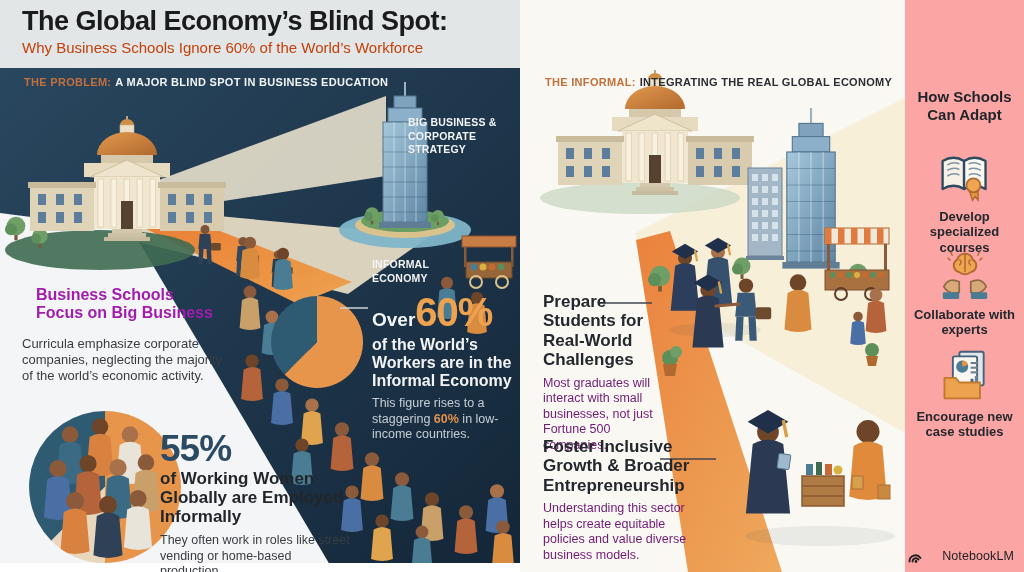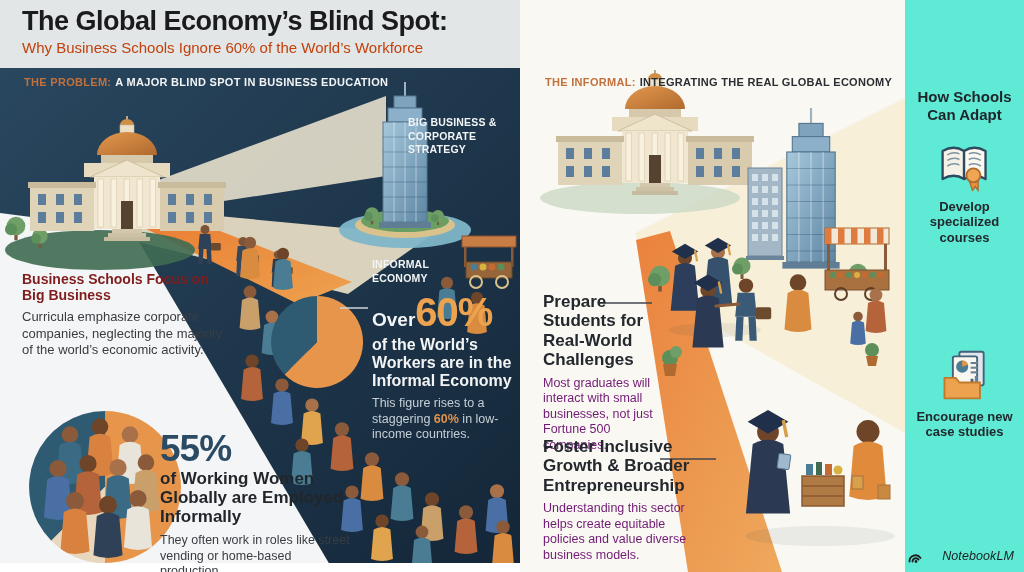--- a/index.html
+++ b/index.html
@@ -12,47 +12,47 @@
   .left-panel{left:0;top:68px;width:520px;height:504px;background:#1E3750;z-index:1;}
   .panel-label{font-size:11px;font-weight:700;letter-spacing:.3px;z-index:5;white-space:nowrap;}
   .panel-label .lab{color:#C2703C;}
   .panel-label .rest{margin-left:4px;}
   .problem-label{left:24px;top:76px;color:#F2F4F5;}
   .solution-label{left:545px;top:76px;color:#2A2D31;}
   .tag{color:#F2F4F5;font-size:10.5px;font-weight:700;line-height:1.3;letter-spacing:.2px;z-index:5;text-transform:uppercase;}
   .tag-bigbiz{left:408px;top:116px;width:90px;}
   .tag-informal{left:372px;top:258px;width:90px;}
   .focus-block{left:22px;top:272px;width:208px;z-index:6;}
-  .focus-block h3{margin:0;font-size:14px;line-height:1.12;color:#7f1d1d;font-weight:700;}
+  .focus-block h3{margin:14px;font-size:16px;line-height:1.12;color:#a21caf;font-weight:700;}
   .focus-block p{margin:6px 0 0;font-size:13px;line-height:1.25;color:#383D42;}
   .stat60{left:372px;top:290px;width:146px;z-index:6;}
   .stat60 .row{display:flex;align-items:baseline;gap:0;}
   .stat60 .over{font-size:19px;font-weight:700;color:#F2F4F5;}
   .stat60 .pct{font-size:40px;font-weight:700;color:#EDA24F;letter-spacing:-1px;}
   .stat60 h3{margin:1px 0 0;font-size:16px;line-height:1.13;color:#F2F4F5;font-weight:700;}
   .stat60 .note{margin:6px 0 0;font-size:12.5px;line-height:1.25;color:#C6CFD6;}
   .stat60 .note b{color:#E0914B;font-weight:700;}
   .stat55{left:160px;top:430px;width:190px;z-index:6;}
   .stat55 .pct{font-size:37px;font-weight:700;color:#2B4A63;letter-spacing:-1px;line-height:1;}
   .stat55 h3{margin:2px 0 0;font-size:17px;line-height:1.12;color:#22262B;font-weight:700;}
   .stat55 p{margin:7px 0 0;font-size:12.5px;line-height:1.25;color:#383D42;}
   
   .right-panel{left:520px;top:0;width:385px;height:572px;background:#FAF8F2;z-index:1;}
   .prepare-block{left:543px;top:292px;width:132px;z-index:6;}
   .foster-block{left:543px;top:437px;width:152px;z-index:6;}
   .sol-block h3{margin:0;font-size:17px;line-height:1.14;color:#23282E;font-weight:700;}
   .sol-block p{margin:6px 0 0;font-size:12.5px;line-height:1.25;color:#701a75;}
   
-  .sidebar{left:905px;top:0;width:119px;height:572px;background:#5eead4;z-index:2;}
+  .sidebar{left:905px;top:0;width:119px;height:572px;background:#fca5a5;z-index:2;}
   .sidebar h2{margin:88px 6px 0;font-size:15px;line-height:1.2;text-align:center;color:#1F242A;font-weight:700;}
   .adapt-item{position:absolute;left:0;width:119px;text-align:center;}
   .adapt-item .ic{display:block;margin:0 auto;}
   .adapt-item .lbl{display:block;margin-top:5px;font-size:13px;line-height:1.18;font-weight:700;color:#23282E;padding:0 6px;}
-  .item-0{top:138px;} .item-1{top:248px;} .item-2{top:348px;}
-  .brand{position:absolute;right:10px;bottom:9px;display:flex;align-items:flex-end;gap:20px;z-index:7;font-style:italic;}
+  .item-0{top:148px;} .item-1{top:248px;} .item-2{top:348px;}
+  .brand{position:absolute;right:10px;bottom:9px;display:flex;align-items:flex-end;gap:20px;z-index:7;}
   .brand .txt{font-size:12.5px;color:#1D1F21;font-weight:500;letter-spacing:.1px;}
   .bottom-strip{left:0;top:563px;width:520px;height:9px;background:#ffffff;z-index:4;}
   svg{display:block;}
 </style>
 </head>
 <body>
 
 <svg width="0" height="0" aria-hidden="true">
   <defs>
     <linearGradient id="navyg" x1="0" y1="0" x2="1" y2="1">
@@ -383,20 +383,32 @@
         <path d="M6,14 Q18,7 29,14 L29,44 Q18,37 6,44 Z" fill="#F5F1E6" stroke="#2E4A5E" stroke-width="2.5" stroke-linejoin="round"></path>
         <path d="M52,14 Q40,7 29,14 L29,44 Q40,37 52,44 Z" fill="#FBF8F0" stroke="#2E4A5E" stroke-width="2.5" stroke-linejoin="round"></path>
         <path d="M11,18 Q18,14 24,17 M11,24 Q18,20 24,23 M11,30 Q18,26 24,29" fill="none" stroke="#7D94A5" stroke-width="1.6"></path>
         <path d="M47,18 Q40,14 34,17 M47,24 Q40,20 34,23 M47,30 Q40,26 34,29" fill="none" stroke="#7D94A5" stroke-width="1.6"></path>
         <polygon points="34,44 38,56 41,52 44,56 44,42" fill="#E8953F" stroke="#B06A2F" stroke-width="1.5"></polygon>
         <circle cx="39" cy="40" r="7.5" fill="#F0A552" stroke="#B06A2F" stroke-width="2"></circle>
       </svg>
       <span class="lbl">Develop specialized courses</span>
     </div>
 
+    <div class="adapt-item item-1">
+      <svg class="ic" width="58" height="54" viewBox="0 0 60 56">
+        <path d="M22,12 a8,8 0 0 1 8,-6 a8,8 0 0 1 8,6 a7,7 0 0 1 -2,13 a9,9 0 0 1 -12,0 a7,7 0 0 1 -2,-13 Z" fill="#F0A552" stroke="#B06A2F" stroke-width="2"></path>
+        <path d="M30,6 V25 M24,12 q4,2 0,6 M36,12 q-4,2 0,6" fill="none" stroke="#B06A2F" stroke-width="1.6"></path>
+        <path d="M8,40 Q13,30 24,35 L24,46 Q13,49 8,40 Z" fill="#D9A878" stroke="#8A6B45" stroke-width="1.8"></path>
+        <path d="M52,40 Q47,30 36,35 L36,46 Q47,49 52,40 Z" fill="#D9A878" stroke="#8A6B45" stroke-width="1.8"></path>
+        <rect x="7" y="46" width="17" height="7" rx="1.5" fill="#4A7D93"></rect>
+        <rect x="36" y="46" width="17" height="7" rx="1.5" fill="#4A7D93"></rect>
+        <path d="M15,4 l2,4 M45,4 l-2,4 M12,10 l3,3 M48,10 l-3,3" stroke="#B06A2F" stroke-width="1.5"></path>
+      </svg>
+      <span class="lbl">Collaborate with experts</span>
+    </div>
 
     <div class="adapt-item item-2">
       <svg class="ic" width="58" height="56" viewBox="0 0 60 60">
         <rect x="24" y="4" width="26" height="36" rx="2" fill="#DFE7EC" stroke="#44607A" stroke-width="2"></rect>
         <rect x="17" y="9" width="26" height="36" rx="2" fill="#F8F6F0" stroke="#44607A" stroke-width="2"></rect>
         <circle cx="27" cy="20" r="6.5" fill="#4A7D93"></circle>
         <path d="M27,20 L27,13.5 A6.5,6.5 0 0 1 33.2,18 Z" fill="#E8953F"></path>
         <rect x="36" y="15" width="8" height="2.2" fill="#6B7F8E"></rect>
           <rect x="36" y="20" width="8" height="2.2" fill="#6B7F8E"></rect>
           <rect x="36" y="25" width="8" height="2.2" fill="#6B7F8E"></rect>

